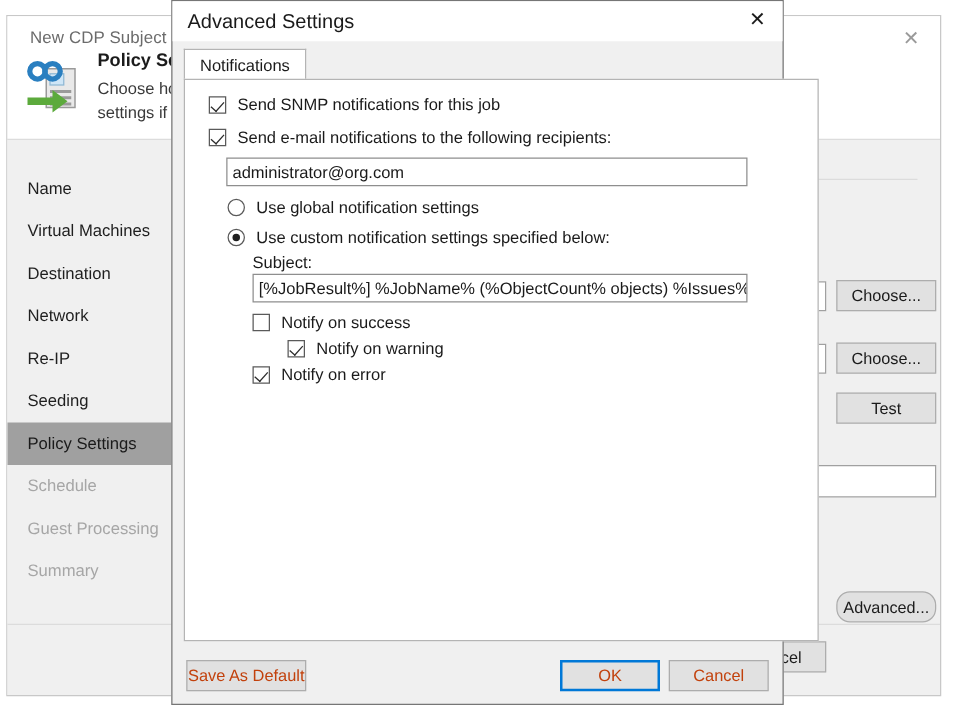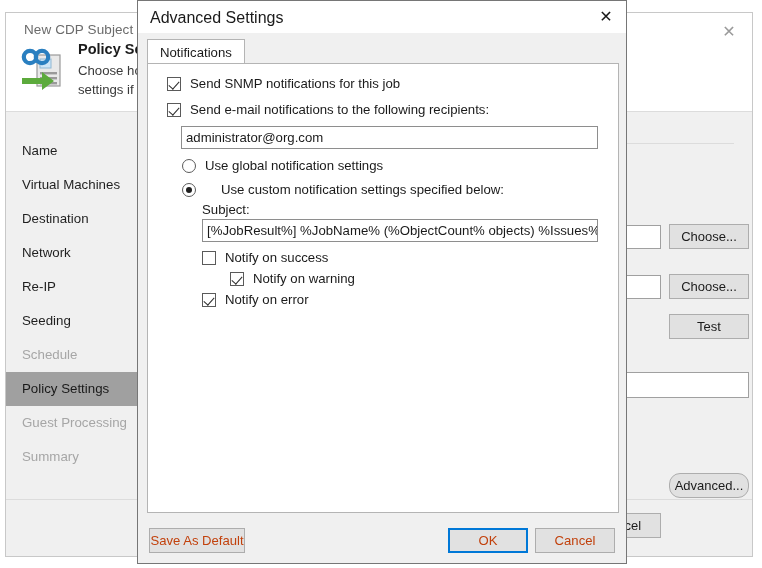--- a/index.html
+++ b/index.html
@@ -135,21 +135,21 @@
   .tab {
     position: absolute; left: 0; top: 0;
     height: 25px; padding: 0 12px;
     background: #ffffff;
     border: 1px solid #b4b4b4; border-bottom: none;
     font-size: 13.2px; color: #1a1a1a;
     display: flex; align-items: center;
   }
   .tabpanel {
     position: absolute; left: 9px; top: 62px;
-    width: 472px; height: 450px;
+    width: 508px; height: 450px;
     background: #ffffff;
     border: 1px solid #b4b4b4;
   }
 
   .row { position: absolute; display: flex; align-items: center; }
   .cb {
     width: 14px; height: 14px;
     border: 1px solid #5a5a5a; background: #ffffff;
     position: relative; flex: none;
   }
@@ -237,22 +237,22 @@
 
     <div class="bg-body">
 
       <div class="bg-sidebar">
         <div class="side-item first">Name</div>
         <div class="side-item">Virtual Machines</div>
         <div class="side-item">Destination</div>
         <div class="side-item">Network</div>
         <div class="side-item">Re-IP</div>
         <div class="side-item">Seeding</div>
+        <div class="side-item selected">Policy Settings</div>
         <div class="side-item disabled">Schedule</div>
-        <div class="side-item selected">Policy Settings</div>
         <div class="side-item disabled">Guest Processing</div>
         <div class="side-item disabled">Summary</div>
       </div>
 
       <div class="bg-content">
         <div class="bg-c-sep"></div>
         <div class="bg-c-note" style="left:339px;">st one backup proxy</div>
 
         <div class="bg-field" style="left:390px; top:113px; width:126px;"></div>
         <div class="bg-btn" style="left:524px; top:112px; width:80px;">Choose...</div>
@@ -297,21 +297,21 @@
         <span class="cb-label">Send e-mail notifications to the following recipients:</span>
       </div>
 
       <div class="txtin" style="left:33px; top:62px; width:417px;">administrator@org.com</div>
 
       <div class="row" style="left:34px; top:94px;">
         <span class="rb"></span>
         <span class="rb-label">Use global notification settings</span>
       </div>
 
-      <div class="row" style="left:34px; top:118px;gap:16px;">
+      <div class="row" style="left:34px; top:118px;">
         <span class="rb checked"></span>
         <span class="rb-label">Use custom notification settings specified below:</span>
       </div>
 
       <div class="plainlabel" style="left:54px; top:138px;">Subject:</div>
       <div class="txtin" style="left:54px; top:155px; width:396px;">[%JobResult%] %JobName% (%ObjectCount% objects) %Issues%</div>
 
       <div class="row" style="left:54px; top:186px;">
         <span class="cb"></span>
         <span class="cb-label">Notify on success</span>

